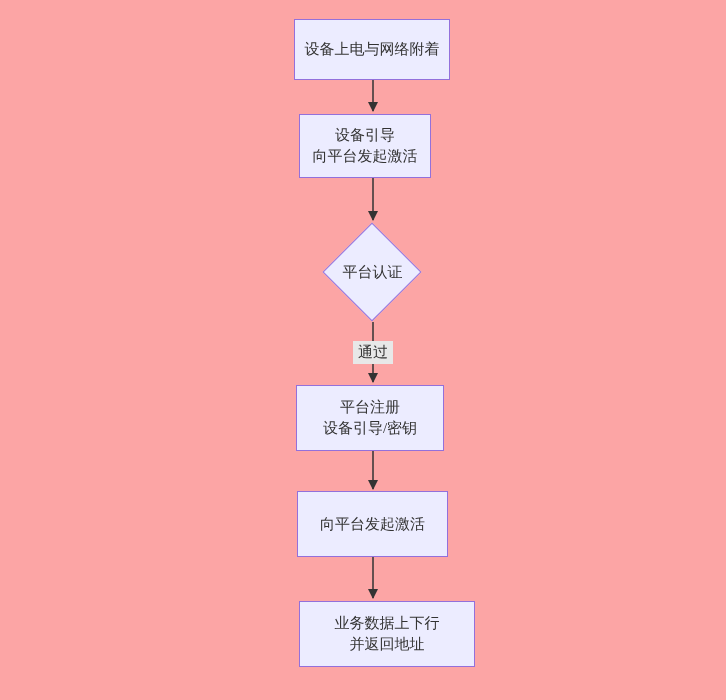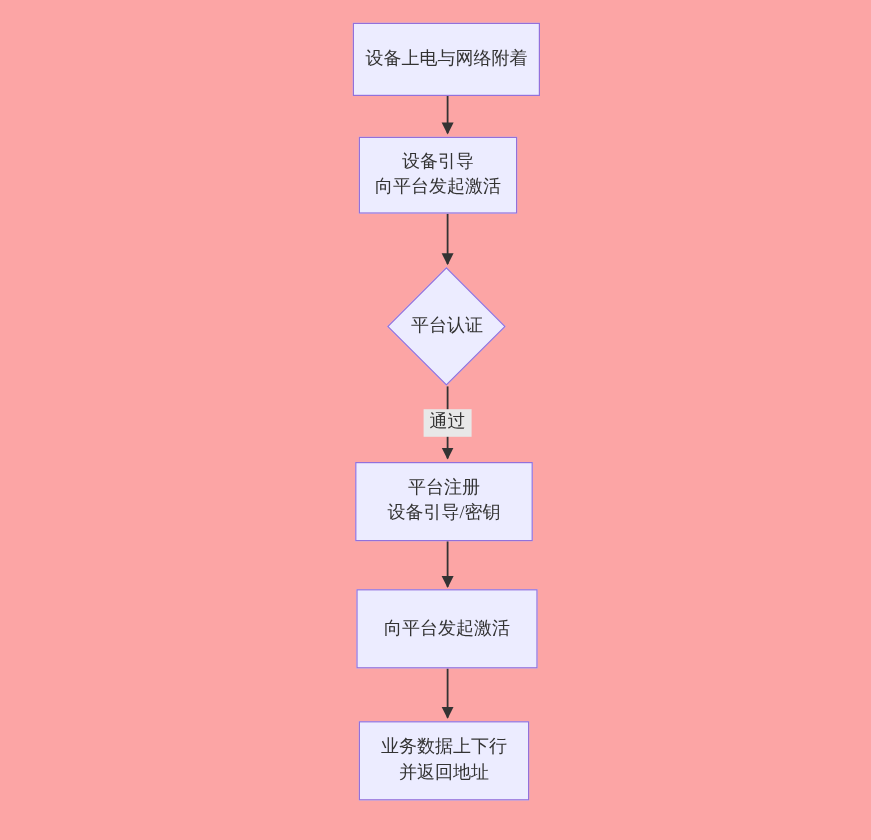--- a/index.html
+++ b/index.html
@@ -74,21 +74,21 @@
     font-size: 15px;
     line-height: 19px;
     padding: 2px 5px;
     text-align: left;
     white-space: nowrap;
   }
   .n1 { left: 294px; top: 19px;  width: 156px; height: 61px; }
   .n2 { left: 299px; top: 114px; width: 132px; height: 64px; }
   .n4 { left: 296px; top: 385px; width: 148px; height: 66px; }
   .n5 { left: 297px; top: 491px; width: 151px; height: 66px; }
-  .n6 { left: 299px; top: 601px; width: 142px; height: 66px; }
+  .n6 { left: 299px; top: 601px; width: 176px; height: 66px; }
 </style>
 </head>
 <body style="background: rgb(255, 255, 255);">
 
 <div class="canvas">
 
   <svg class="edges-svg" viewBox="0 0 726 700" xmlns="http://www.w3.org/2000/svg">
     <defs>
       <marker id="arrowhead" markerUnits="userSpaceOnUse" markerWidth="12" markerHeight="12" refX="9" refY="5" orient="auto">
         <path d="M0,0 L10,5 L0,10 Z"></path>

